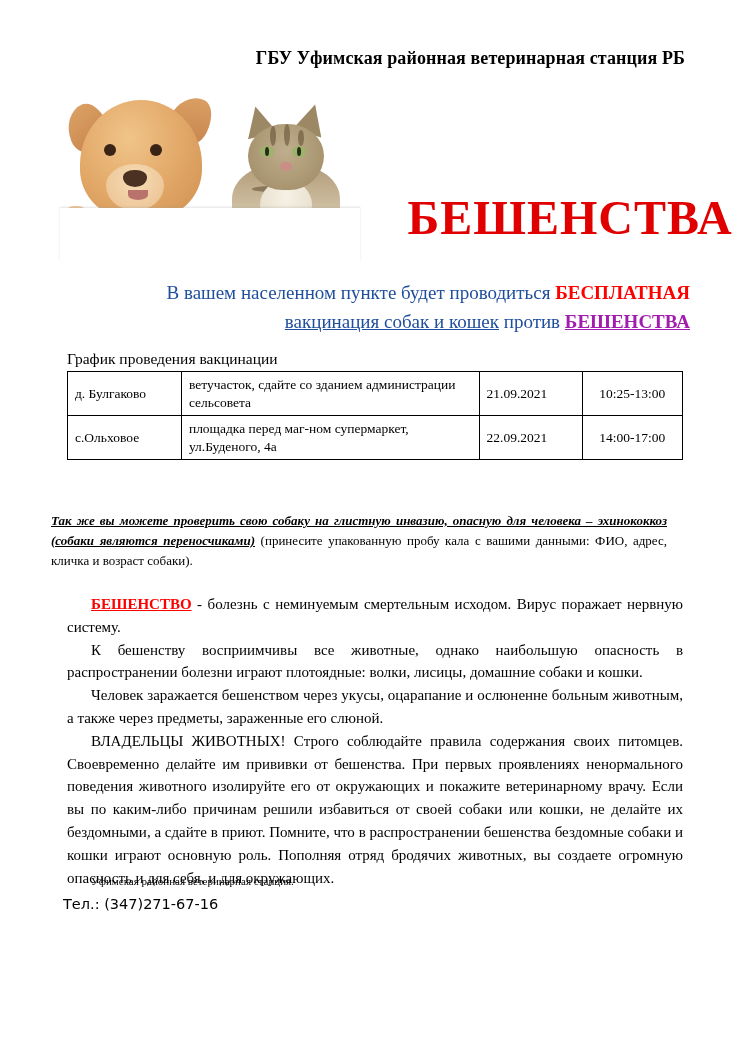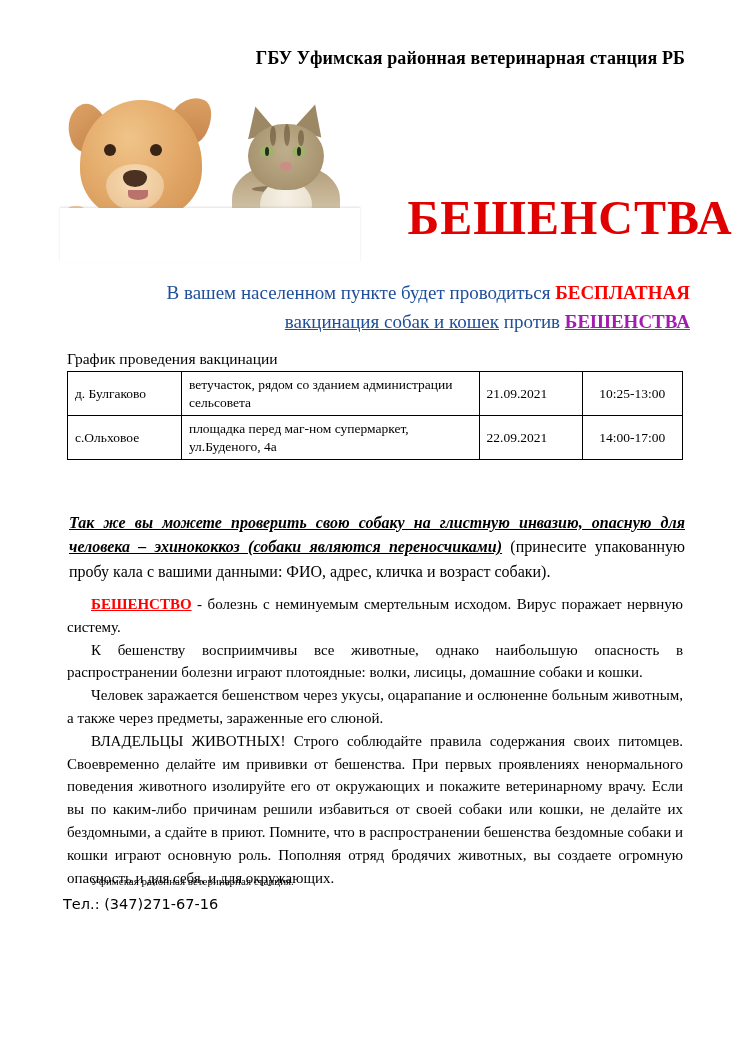--- a/index.html
+++ b/index.html
@@ -269,24 +269,24 @@
   }
   table.schedule td.c-place   { width: 104px; white-space: nowrap; }
   table.schedule td.c-addr    { width: 318px; text-align: left; }
   table.schedule td.c-date    { width: 93px;  text-align: left; white-space: nowrap; }
   table.schedule td.c-time    { width: 89px;  text-align: center; white-space: nowrap; }
   table.schedule tr.tall td   { height: 32px; }
 
   
   .notice {
     position: absolute;
-    left: 69px;
+    left: 51px;
     top: 511px;
     width: 616px;
-    font-size: 16px;
+    font-size: 13px;
     line-height: 1.52;
     text-align: justify;
   }
   .notice .em-u {
     font-style: italic;
     font-weight: bold;
     text-decoration: underline;
   }
 
   
@@ -380,21 +380,21 @@
     <span>В вашем населенном пункте будет проводиться </span><span class="hl-red">БЕСПЛАТНАЯ</span><br>
     <span class="u-blue">вакцинация собак и кошек</span><span> против </span><span class="hl-red-u">БЕШЕНСТВА</span>
   </div>
 
   <div class="schedule-caption">График проведения вакцинации</div>
 
   <table class="schedule">
     <tbody>
       <tr class="tall">
         <td class="c-place">д. Булгаково</td>
-        <td class="c-addr">ветучасток, рядом со зданием администрации сельсовета</td>
+        <td class="c-addr">ветучасток, сдайте со зданием администрации сельсовета</td>
         <td class="c-date">21.09.2021</td>
         <td class="c-time">10:25-13:00</td>
       </tr>
       <tr class="tall">
         <td class="c-place">с.Ольховое</td>
         <td class="c-addr">площадка перед маг-ном супермаркет, ул.Буденого, 4а</td>
         <td class="c-date">22.09.2021</td>
         <td class="c-time">14:00-17:00</td>
       </tr>
     </tbody>

